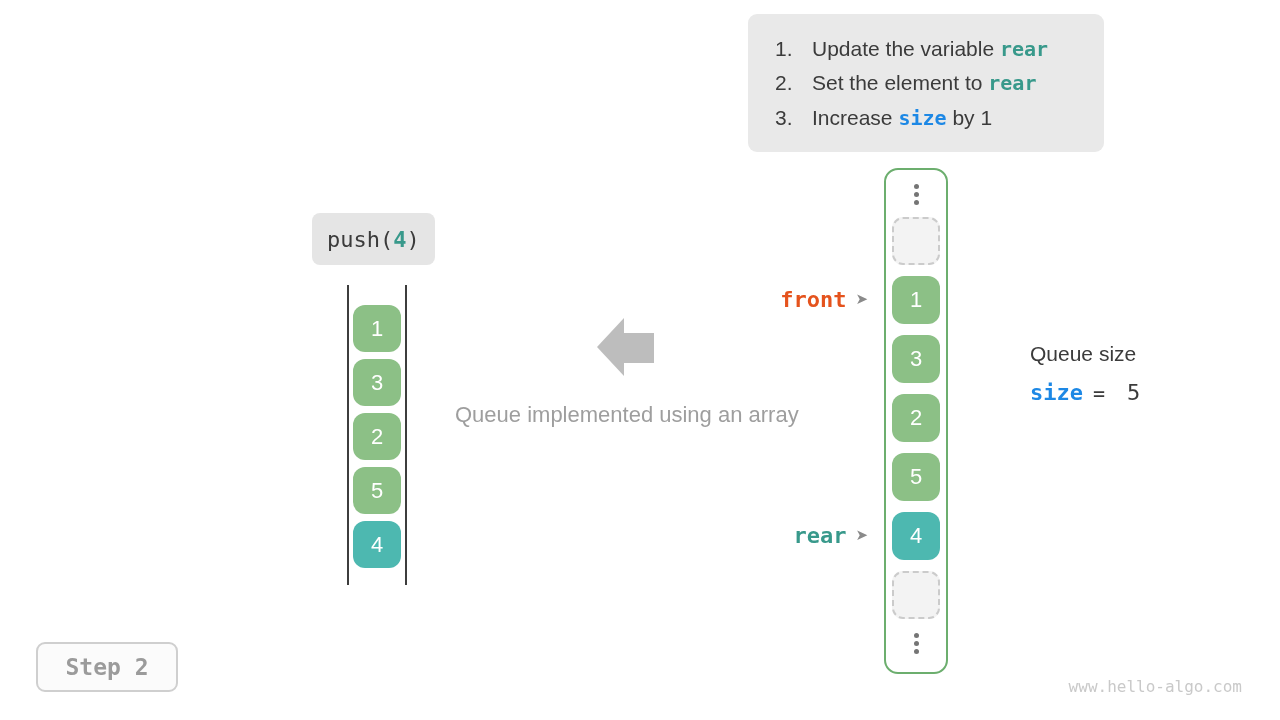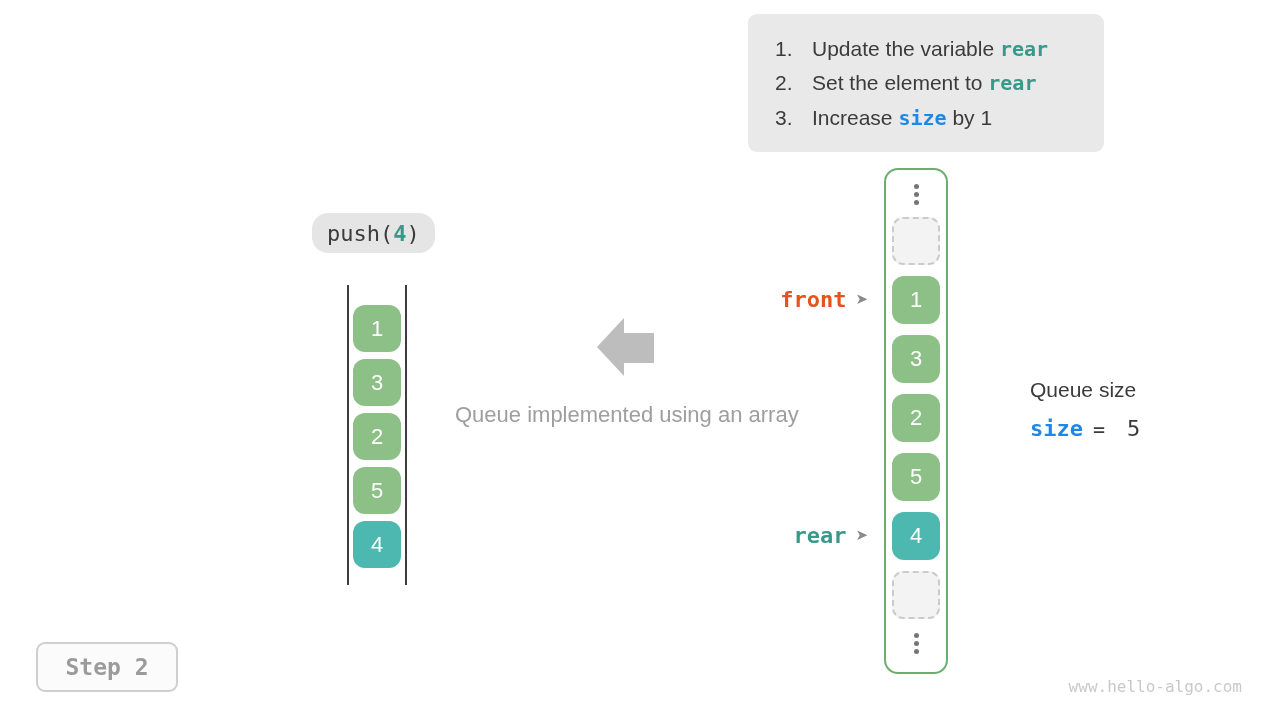--- a/index.html
+++ b/index.html
@@ -15,22 +15,22 @@
     box-sizing:border-box; padding:12px 0 12px 27px;
     display:flex; flex-direction:column; justify-content:space-evenly;
   }
   .step-line{display:flex; align-items:baseline; font-size:21px; color:var(--text-dark,#3b3b3b); white-space:pre;}
   .step-num{width:37px; flex:none;}
   .code{font-family:"DejaVu Sans Mono", monospace; font-weight:bold; font-size:20px; color:var(--code-teal,#38998b);}
   .code.blue{color:var(--code-blue,#1d88e5);}
 
   
   .push-box{
-    position:absolute; left:312px; top:213px; height:40px;
-    background:var(--panel-gray2,#e5e5e5); border-radius:16px;
+    position:absolute; left:312px; top:213px; height:52px;
+    background:var(--panel-gray2,#e5e5e5); border-radius:8px;
     display:flex; align-items:center; padding:0 15px;
     font-family:"DejaVu Sans Mono", monospace; font-size:22px; color:var(--text-dark,#3b3b3b);
   }
   .push-box .arg{font-weight:bold; color:var(--code-teal,#38998b);}
 
   
   .left-array{
     position:absolute; left:347px; top:285px; width:60px; height:300px;
     border-left:2px solid #3d3d3d; border-right:2px solid #3d3d3d;
     box-sizing:border-box; display:flex; flex-direction:column; align-items:center;
@@ -82,21 +82,21 @@
   .pointer{
     position:absolute; right:412px; height:26px;
     display:flex; align-items:center; justify-content:flex-end; gap:9px;
     font-family:"DejaVu Sans Mono", monospace; font-weight:bold; font-size:22px;
   }
   .pointer.front{top:286px; color:var(--pointer-orange,#e5531d);}
   .pointer.rear{top:522px; color:var(--code-teal,#38998b);}
   .arrow-glyph{font-family:"DejaVu Sans", sans-serif; font-weight:normal; font-size:15px; color:#8a8a8a;}
 
   
-  .queue-size{position:absolute; left:1030px; top:342px;margin-top:36px;}
+  .queue-size{position:absolute; left:1030px; top:342px;}
   .queue-size .title{font-size:21px; color:var(--text-dark,#3b3b3b);}
   .size-line{margin-top:14px; display:flex; align-items:baseline; gap:0;
     font-family:"DejaVu Sans Mono", monospace; font-size:22px; color:var(--text-dark,#3b3b3b);}
   .size-line .var{font-weight:bold; color:var(--code-blue,#1d88e5);}
   .size-line .eq{margin-left:10px; font-size:20px;}
   .size-line .val{margin-left:22px;}
 
   
   .step-badge{
     position:absolute; left:36px; top:642px; width:142px; height:50px;

